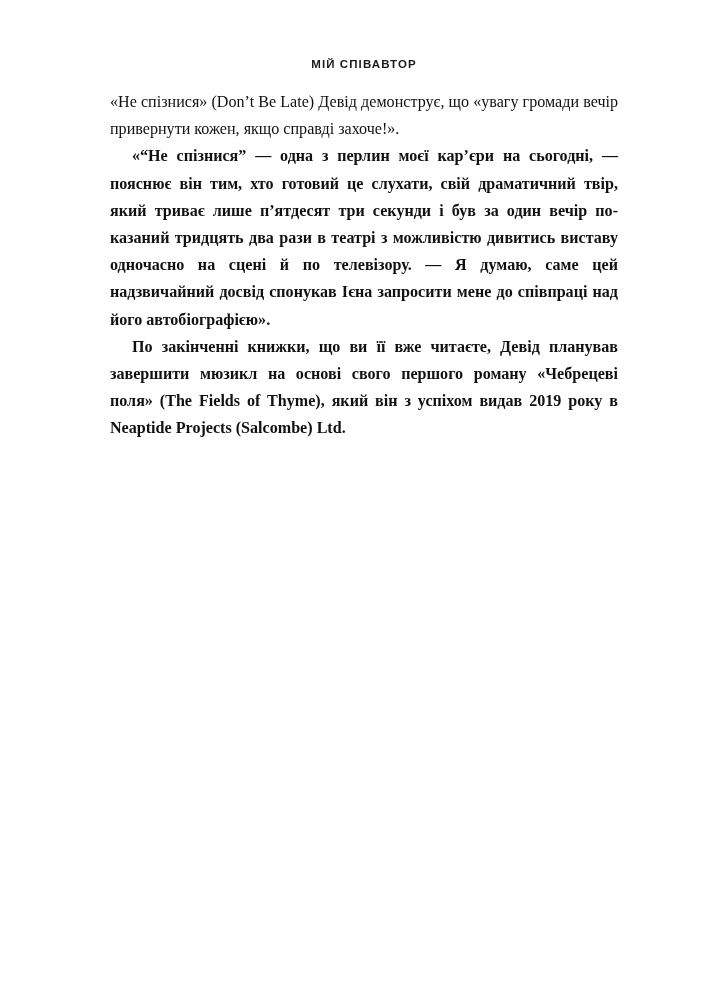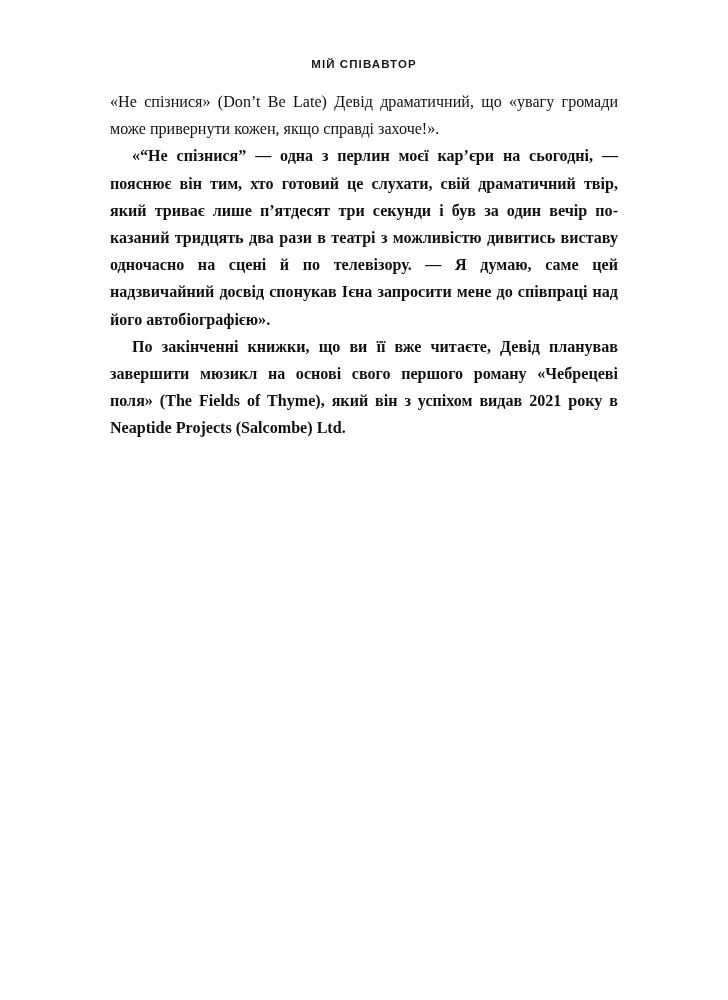--- a/index.html
+++ b/index.html
@@ -58,18 +58,18 @@
   }
 </style>
 </head>
 <body>
 
 <div class="page">
 
   <div class="running-head">Мій співавтор</div>
 
   <div class="text-block">
-    <p class="para first">«Не спізнися» (Don’t Be Late) Девід драматичний, що «увагу гро­мади може привернути кожен, якщо справді захоче!».</p>
+    <p class="para first">«Не спізнися» (Don’t Be Late) Девід демонструє, що «увагу гро­мади вечір привернути кожен, якщо справді захоче!».</p>
     <p class="para">«“Не спізнися” — одна з перлин моєї кар’єри на сьогодні, — пояснює він тим, хто готовий це слухати, свій драматичний твір, який триває лише п’ятдесят три секунди і був за один вечір по­казаний тридцять два рази в театрі з можливістю дивитись ви­ставу одночасно на сцені й по телевізору. — Я думаю, саме цей надзвичайний досвід спонукав Ієна запросити мене до співпра­ці над його автобіографією».</p>
-    <p class="para">По закінченні книжки, що ви її вже читаєте, Девід планував завершити мюзикл на основі свого першого роману «Чебрецеві поля» (The Fields of Thyme), який він з успіхом видав 2021 року в Neaptide Projects (Salcombe) Ltd.</p>
+    <p class="para">По закінченні книжки, що ви її вже читаєте, Девід планував завершити мюзикл на основі свого першого роману «Чебрецеві поля» (The Fields of Thyme), який він з успіхом видав 2019 року в Neaptide Projects (Salcombe) Ltd.</p>
   </div>
 
 </div>
 
 </body></html>

